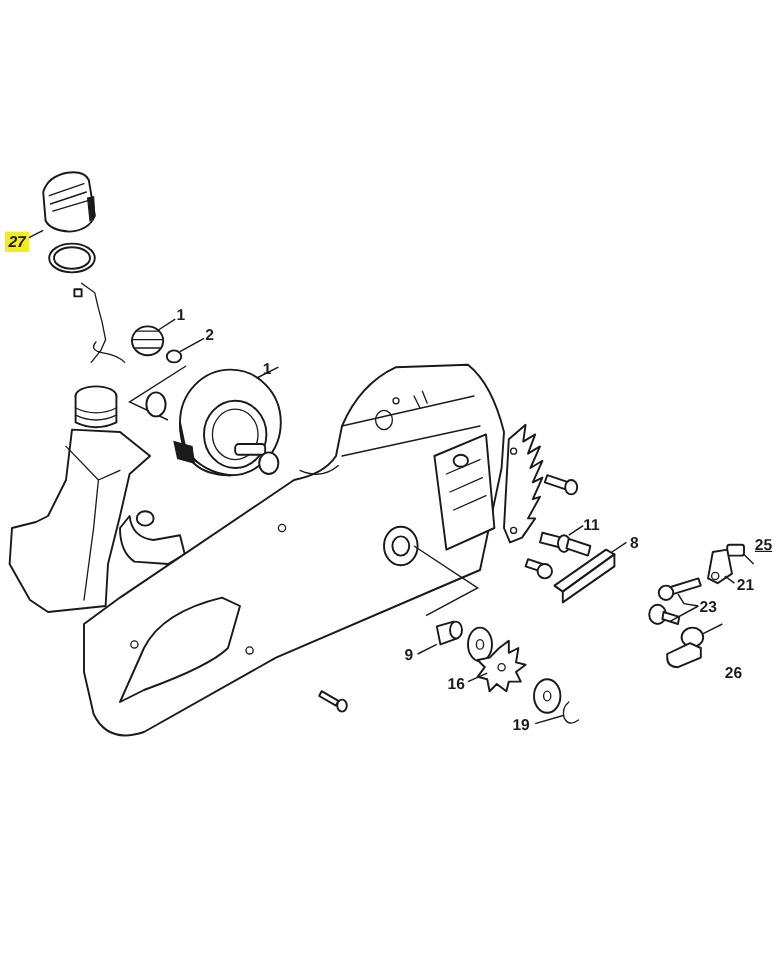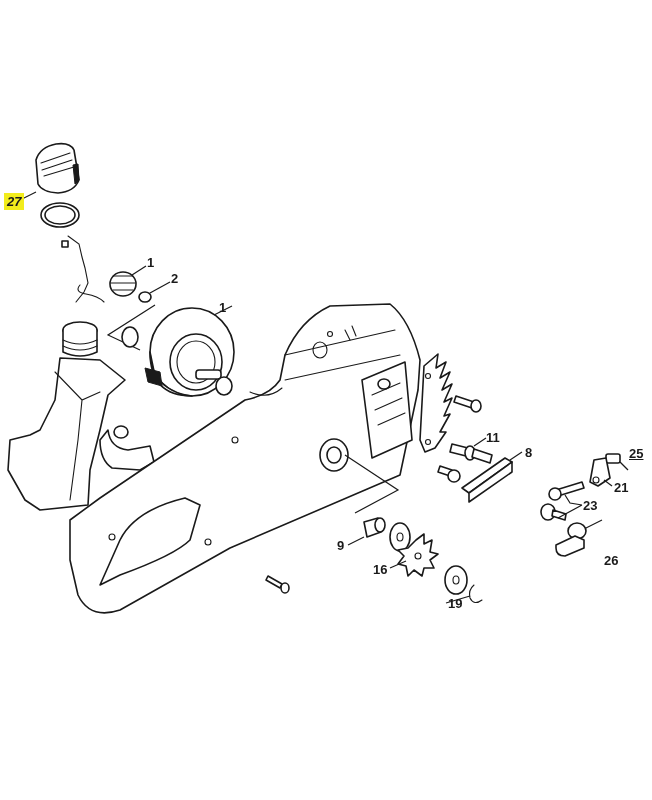--- a/index.html
+++ b/index.html
@@ -159,13 +159,13 @@
 <div class="callout" style="left:170px;top:271px;">2</div>
 <div class="callout" style="left:218px;top:300px;">1</div>
 <div class="callout" style="left:485px;top:430px;">11</div>
 <div class="callout" style="left:524px;top:445px;">8</div>
 <div class="callout" style="left:628px;top:446px;text-decoration:underline;">25</div>
 <div class="callout" style="left:613px;top:480px;">21</div>
 <div class="callout" style="left:582px;top:498px;">23</div>
 <div class="callout" style="left:603px;top:513px;margin-top:40px;">26</div>
 <div class="callout" style="left:336px;top:538px;">9</div>
 <div class="callout" style="left:372px;top:562px;">16</div>
-<div class="callout" style="left:426px;top:596px;margin-left:21px;">19</div>
+<div class="callout" style="left:426px;top:596px;">19</div>
 
 </body></html>

